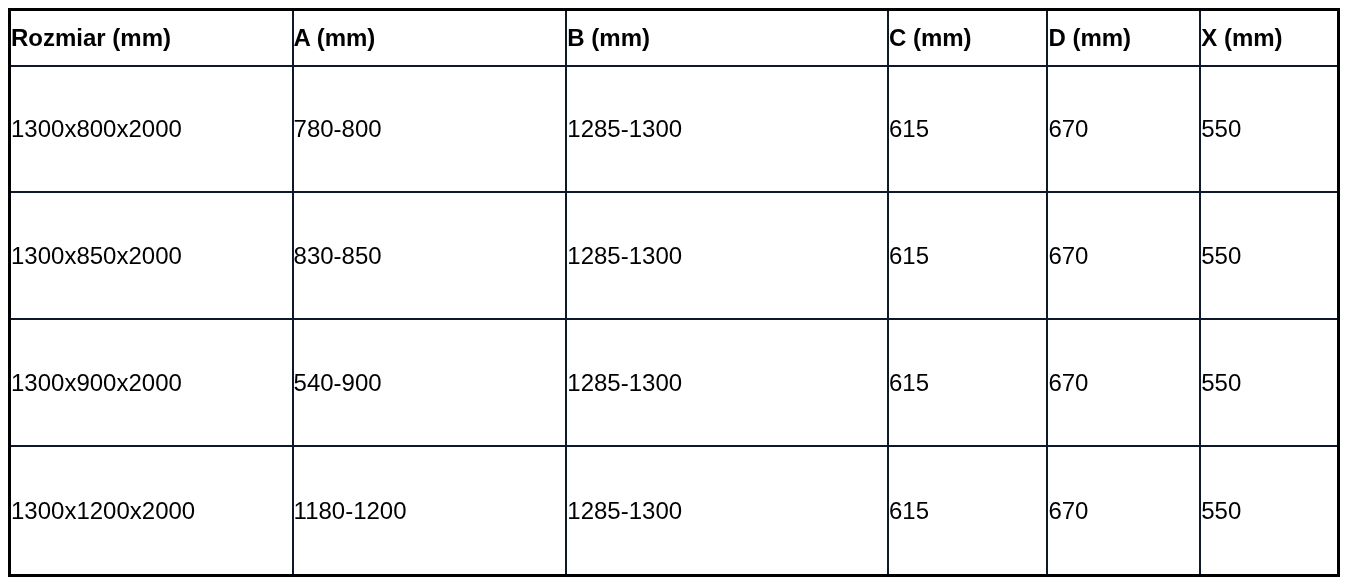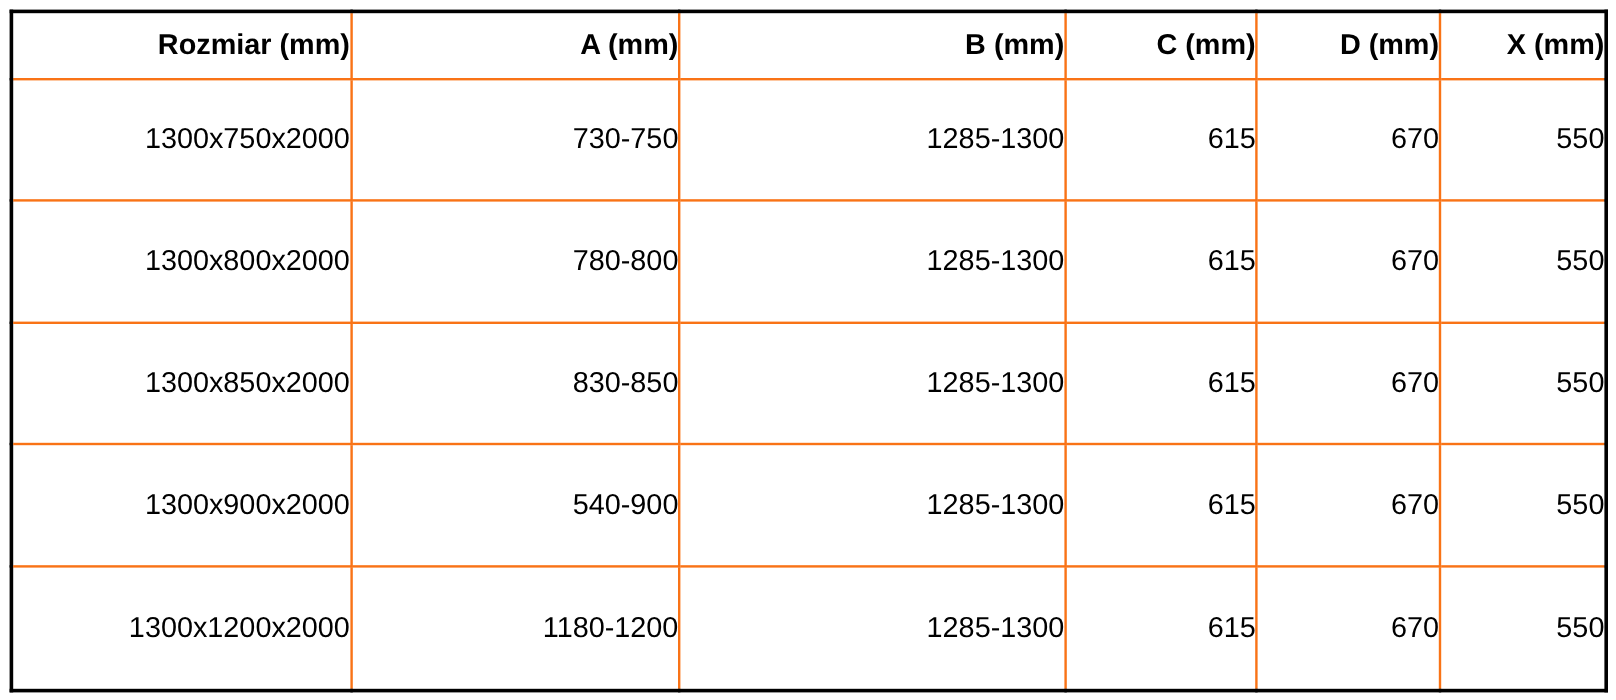--- a/index.html
+++ b/index.html
@@ -17,22 +17,22 @@
   }
   table.size-table {
     width: 100%;
     height: 100%;
     border-collapse: collapse;
     table-layout: fixed;
     border: 3px solid #000000;
   }
   table.size-table th,
   table.size-table td {
-    border: 2px solid #f97316;
-    text-align: right;
+    border: 2px solid #0f172a;
+    text-align: left;
     vertical-align: middle;
     padding: 0;
     overflow: hidden;
     white-space: nowrap;
   }
   table.size-table thead tr {
     height: 56px;
   }
   table.size-table th {
     font-size: 24px;
@@ -67,28 +67,20 @@
         <th>Rozmiar (mm)</th>
         <th>A (mm)</th>
         <th>B (mm)</th>
         <th>C (mm)</th>
         <th>D (mm)</th>
         <th>X (mm)</th>
       </tr>
     </thead>
     <tbody id="table-body">
         <tr>
-          <td>1300x750x2000</td>
-          <td>730-750</td>
-          <td>1285-1300</td>
-          <td>615</td>
-          <td>670</td>
-          <td>550</td>
-        </tr>
-        <tr>
           <td>1300x800x2000</td>
           <td>780-800</td>
           <td>1285-1300</td>
           <td>615</td>
           <td>670</td>
           <td>550</td>
         </tr>
         <tr>
           <td>1300x850x2000</td>
           <td>830-850</td>

